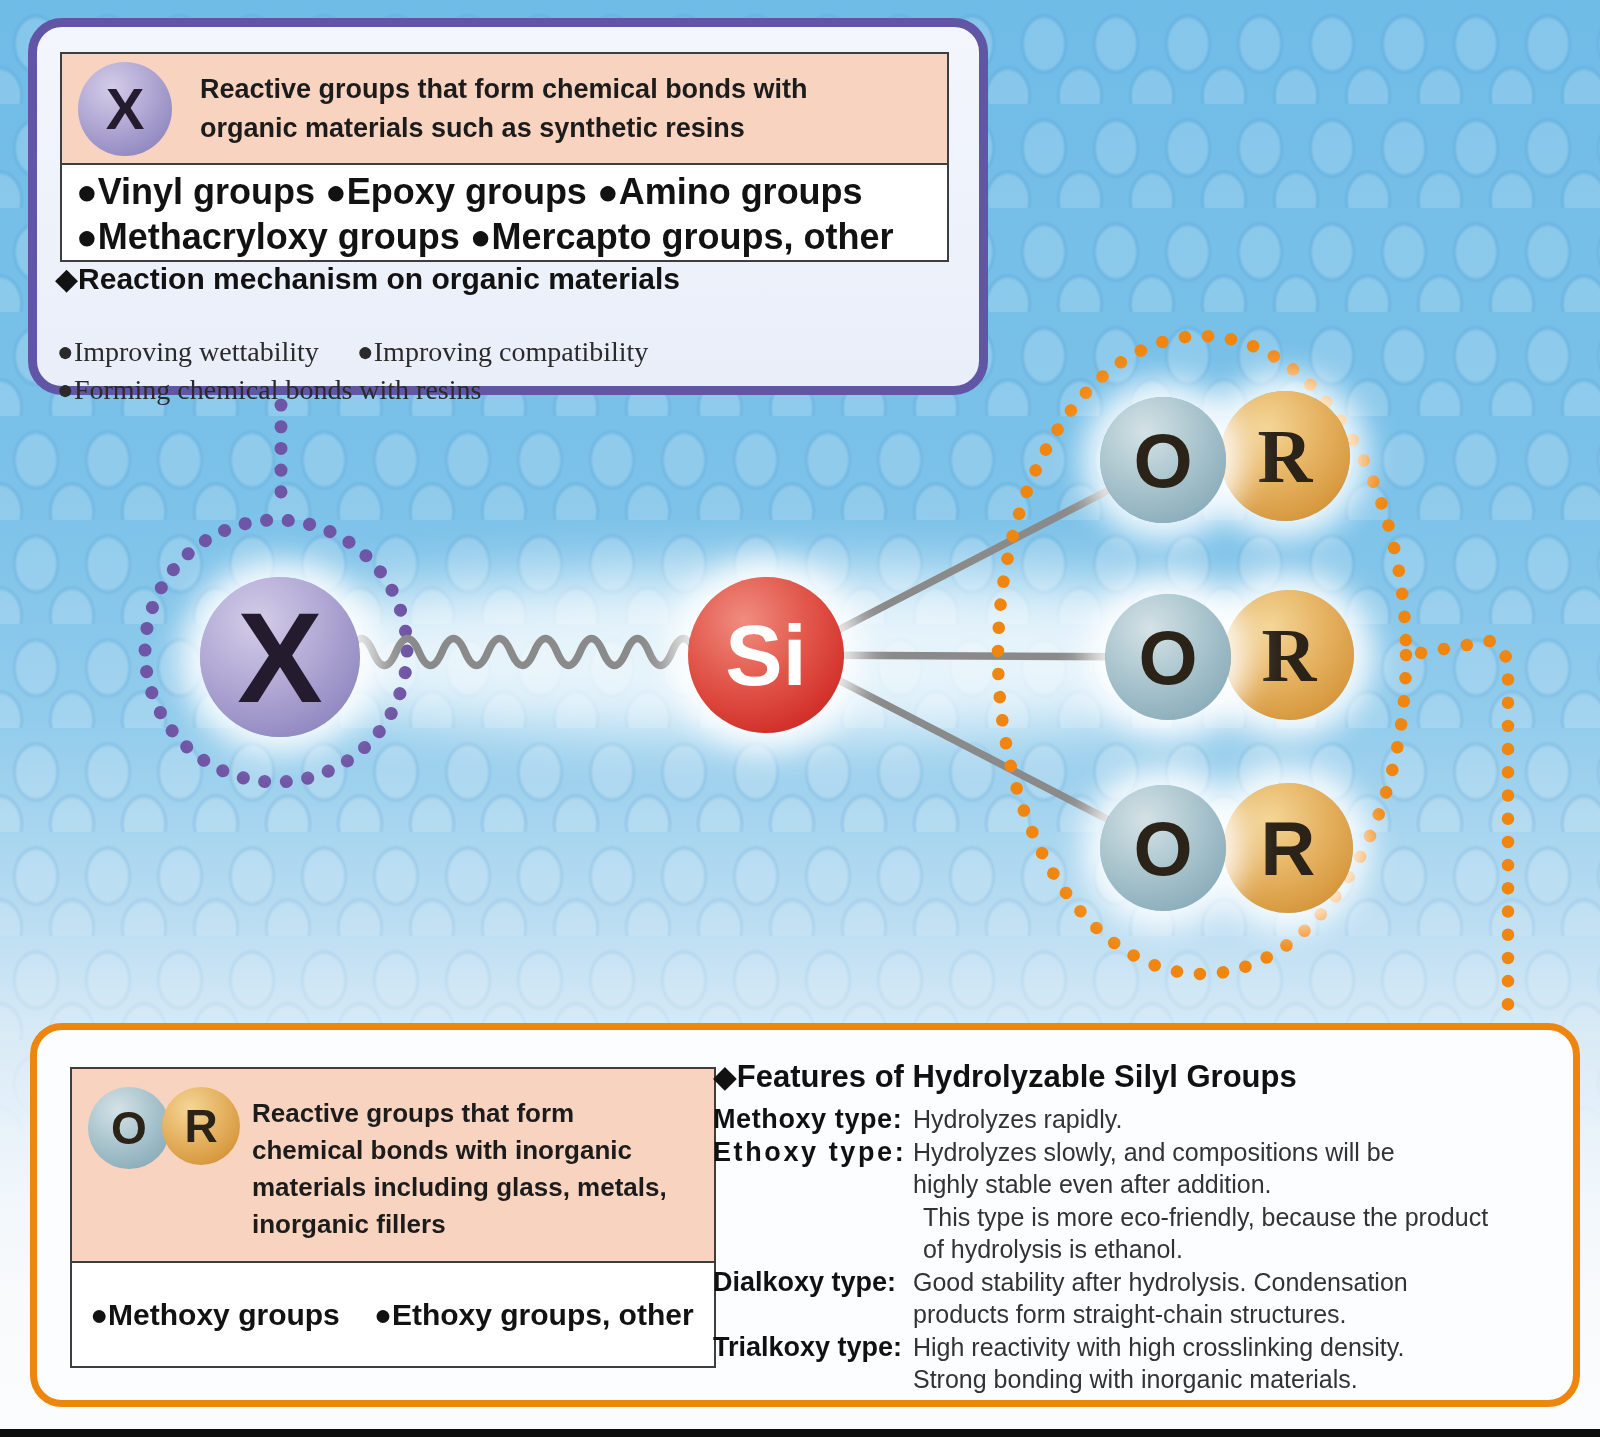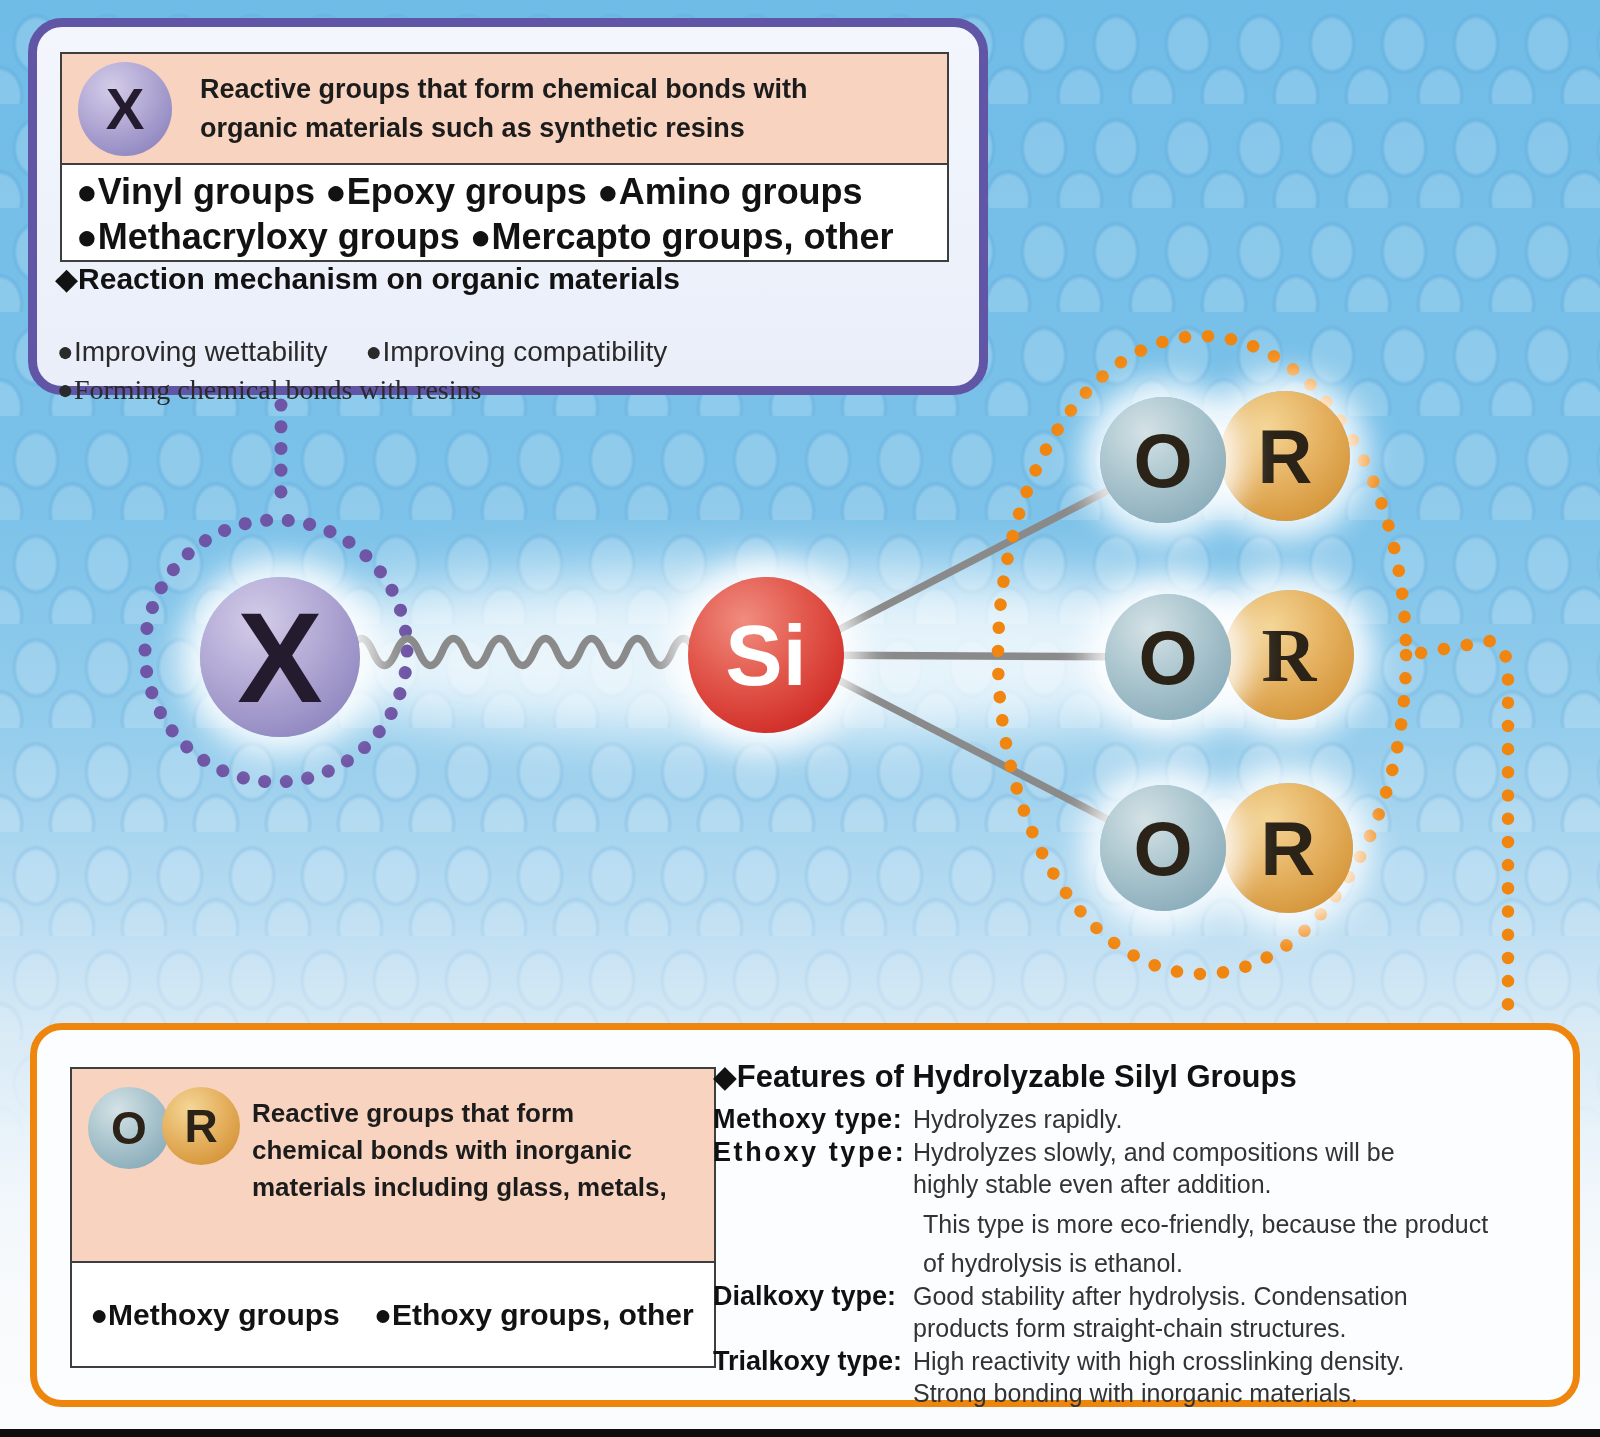--- a/index.html
+++ b/index.html
@@ -38,21 +38,21 @@
   }
   .sph-x{background:radial-gradient(circle at 36% 28%,#d3cde8 0%,#b4abd6 40%,#968dc4 74%,#8278b0 100%);color:#241c2e;}
   .sph-si{background:radial-gradient(circle at 36% 28%,#f08d80 0%,#e2574b 42%,#d3322c 75%,#bc2220 100%);color:#ffffff;}
   .sph-o{background:radial-gradient(circle at 36% 28%,#d4e2e6 0%,#a9c4cd 45%,#8badbb 80%,#7b9fae 100%);color:#2b2317;}
   .sph-r{background:radial-gradient(circle at 36% 28%,#f4d697 0%,#e5b160 45%,#d5963b 80%,#c28527 100%);color:#2b2317;}
   .x-big{left:200px;top:577px;width:160px;height:160px;font-size:128px;}
   .si-big{left:688px;top:577px;width:156px;height:156px;font-size:86px;}
   .o1{left:1100px;top:397px;width:126px;height:126px;font-size:76px;}
   .o2{left:1105px;top:594px;width:126px;height:126px;font-size:76px;}
   .o3{left:1100px;top:785px;width:126px;height:126px;font-size:76px;}
-  .r1{left:1220px;top:391px;width:130px;height:130px;font-size:76px;}
+  .r1{left:1220px;top:391px;width:130px;height:130px;font-size:76px;font-family:Liberation Serif, serif;}
   .r2{left:1224px;top:590px;width:130px;height:130px;font-size:76px;font-family:Liberation Serif, serif;}
   .r3{left:1223px;top:783px;width:130px;height:130px;font-size:76px;}
   .pair-r{z-index:3}.pair-o{z-index:4}
 
   
   .top-box{
     position:absolute;left:28px;top:18px;width:960px;height:377px;z-index:5;
     border:9px solid #6156a6;border-radius:34px;
     background:linear-gradient(180deg,#f3f6fc 0%,#e9eef9 100%);
   }
@@ -86,21 +86,21 @@
   .bgrp-item{font-size:30px;font-weight:700;color:#121212;white-space:nowrap;}
   .bgrp-item + .bgrp-item{margin-left:34px;}
 
   .features{position:absolute;left:676px;top:28px;width:866px;}
   .feat-title{font-size:31px;font-weight:700;color:#111;margin-bottom:8px;}
   .feat-row{display:flex;}
   .feat-label{flex:none;width:200px;font-size:27px;font-weight:700;line-height:32.5px;color:#111;white-space:nowrap;}
   .feat-row:nth-of-type(2) .feat-label{letter-spacing:0.6px;}
   .feat-row:nth-of-type(3) .feat-label{letter-spacing:2.6px;}
   .feat-lines{font-size:25px;line-height:32.5px;color:#333;white-space:nowrap;}
-  .feat-lines .ind{padding-left:10px;margin-top:7px;}
+  .feat-lines .ind{padding-left:10px;}
 
   .bottom-strip{position:absolute;left:0;top:1429px;width:1600px;height:8px;background:#0e0e0e;z-index:6;}
 </style>
 </head>
 <body>
 
 <div class="stage">
   <div class="cells"></div>
 
   <div class="glow-cloud"></div>
@@ -173,20 +173,21 @@
         <div class="sph-small sm-o">
           <span>O</span>
         </div>
         <div class="sph-small sm-r">
           <span>R</span>
         </div>
         <div class="binorg-text">
           <div>Reactive groups that form</div>
           <div>chemical bonds with inorganic</div>
           <div>materials including glass, metals,</div>
+          <div>inorganic fillers</div>
         </div>
       </div>
       <div class="bg-white">
         <span class="bgrp-item">●Methoxy groups</span>
         <span class="bgrp-item">●Ethoxy groups, other</span>
       </div>
     </div>
 
     <div class="features">
       <div class="feat-title">◆Features of Hydrolyzable Silyl Groups</div>

